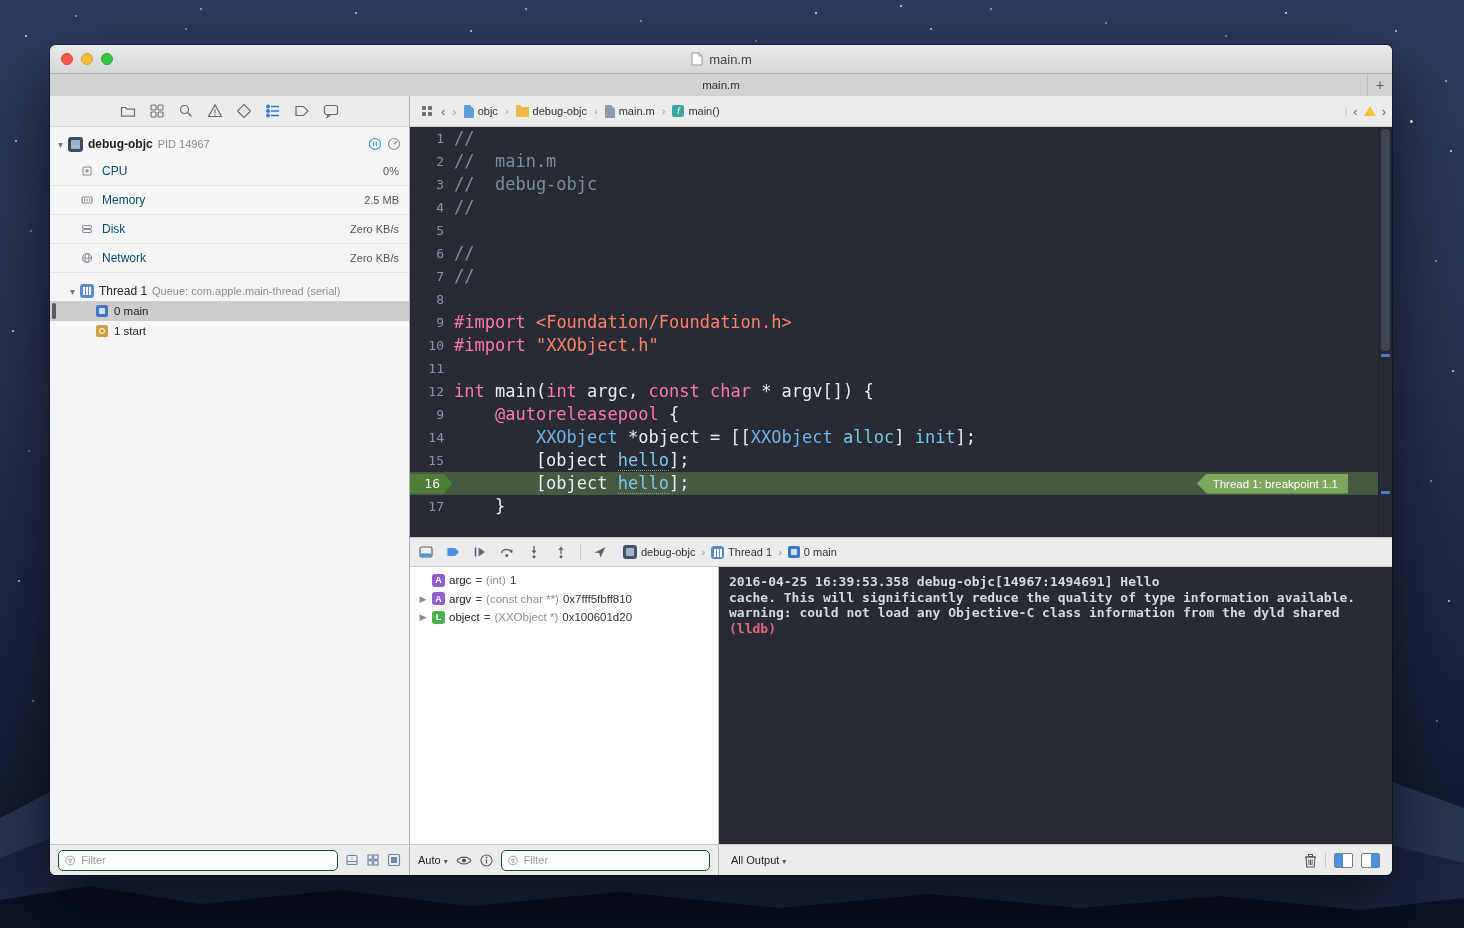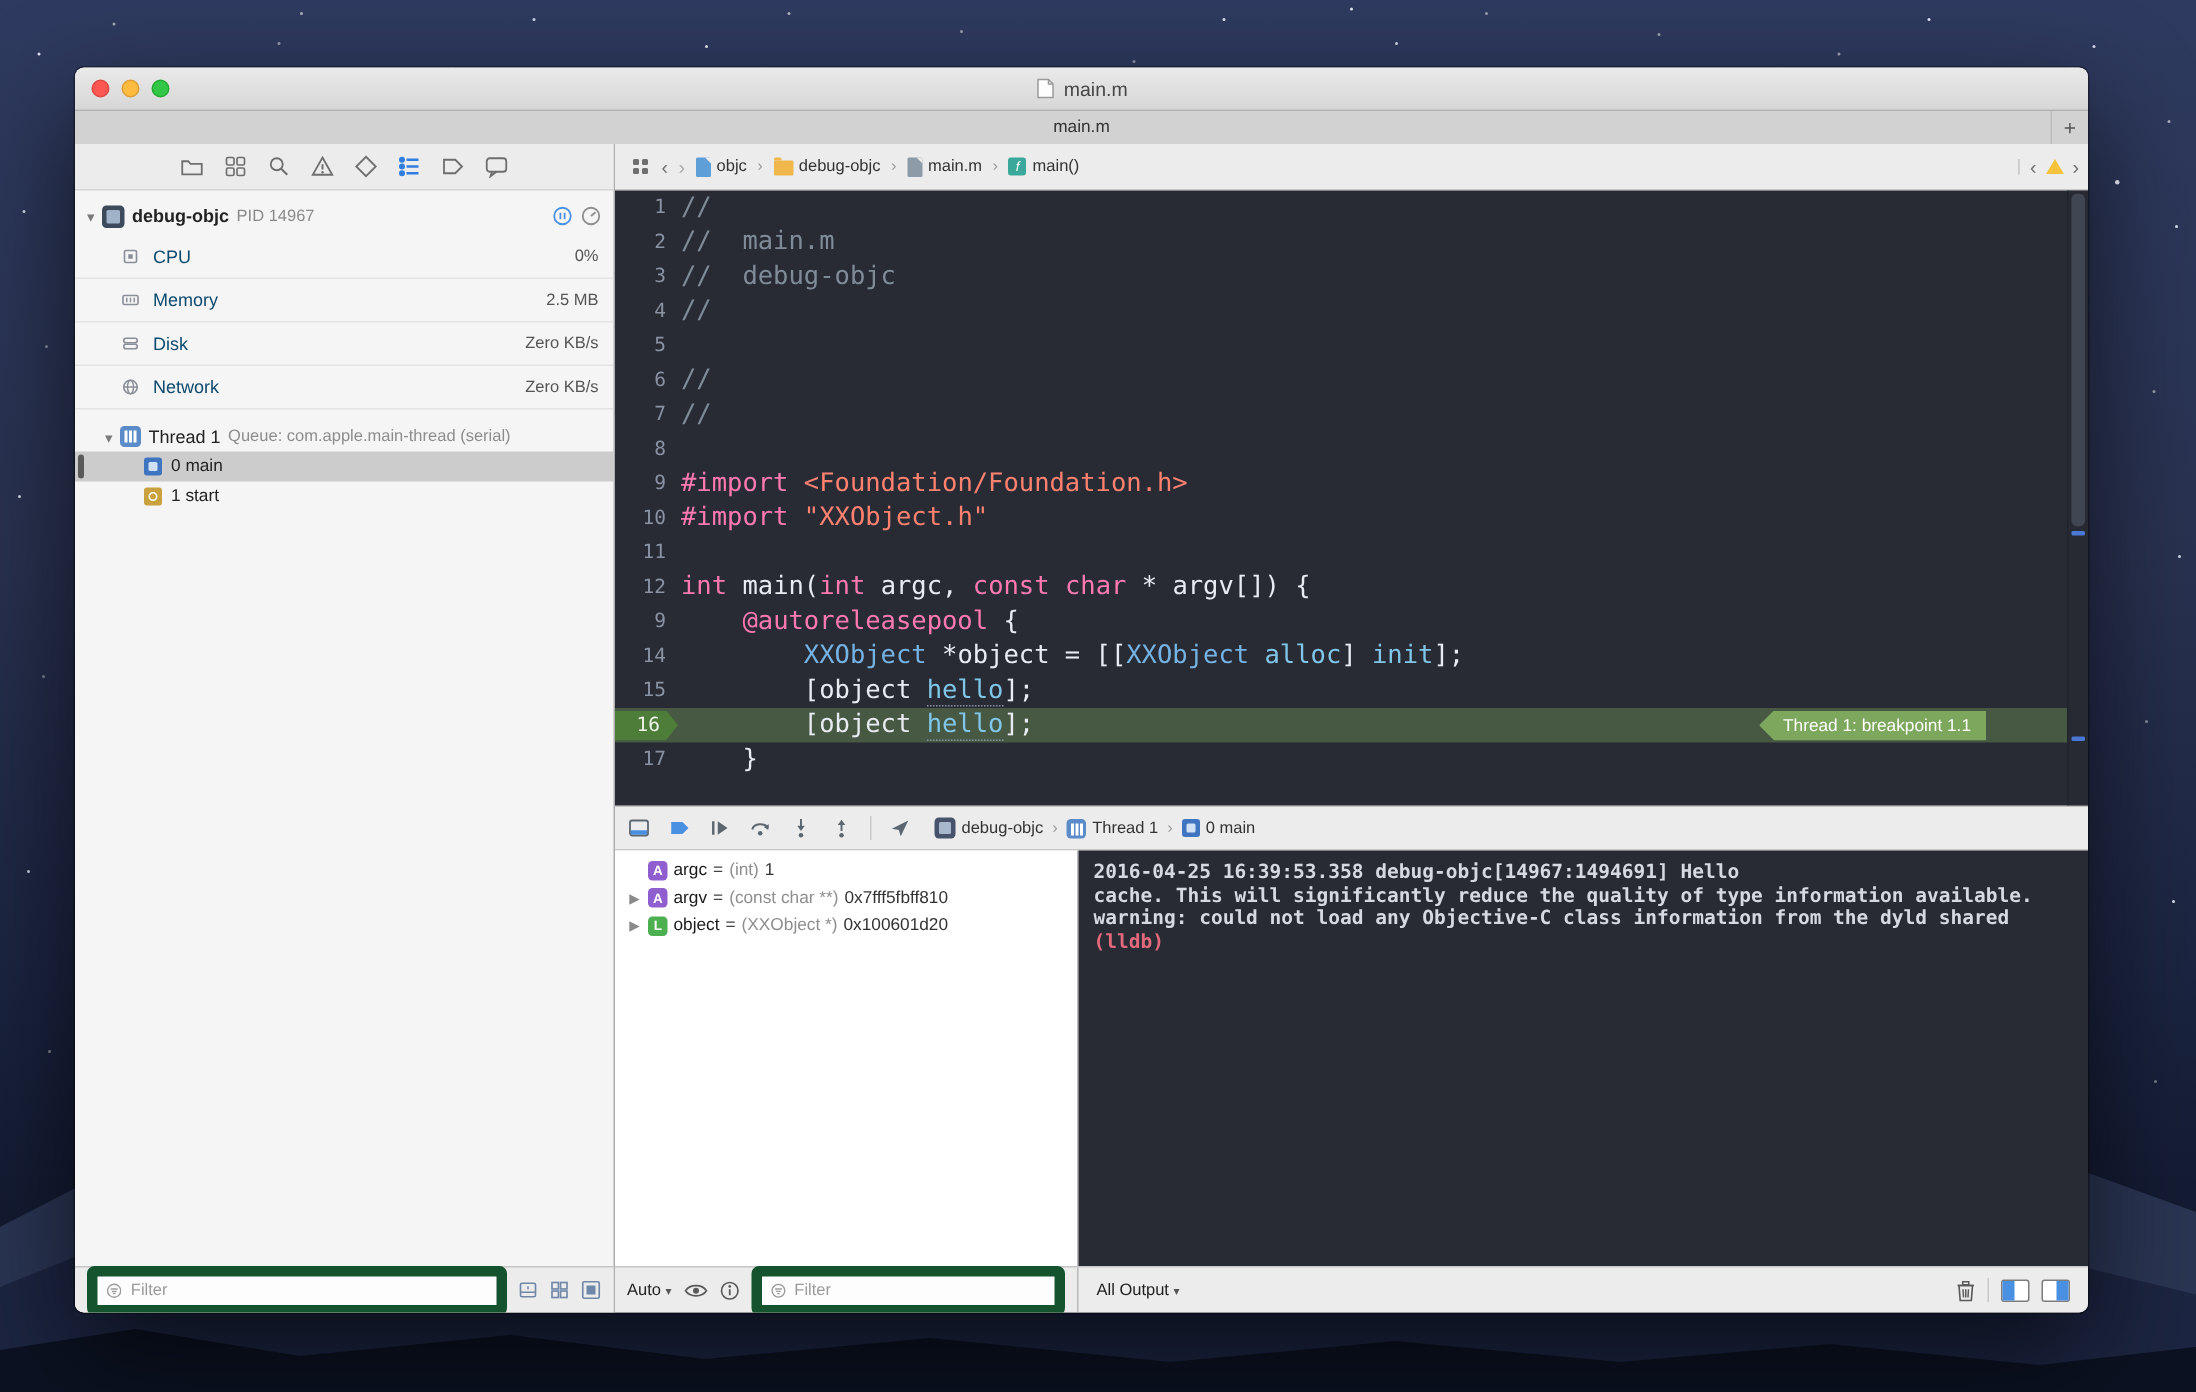--- a/index.html
+++ b/index.html
@@ -68,21 +68,21 @@
   .frame-row.selected{background:#cccccc;}
   .frame-indicator{position:absolute;left:2px;top:2px;width:4px;height:16px;border-radius:2px;background:#5a5a5a;}
   .frame-icon{width:12px;height:12px;border-radius:2px;flex:none;position:relative;}
   .frame-icon.blue{background:#3f74c0;}
   .frame-icon.blue::after{content:"";position:absolute;inset:3px;border-radius:1px;background:#cfe0f5;}
   .frame-icon.orange{background:#c9a23f;}
   .frame-icon.orange::after{content:"";position:absolute;inset:3px;border-radius:50%;border:1.5px solid #fff;box-sizing:border-box;}
   .nav-bottom{height:30px;flex:none;background:#ececec;border-top:1px solid #c6c6c6;display:flex;align-items:center;padding:0 8px;gap:7px;}
 
   
-  .filter-field{height:19px;background:#fdfdfd;border:7px solid #14532d;border-radius:5px;display:flex;align-items:center;padding:0 6px;gap:4px;flex:1;}
+  .filter-field{height:19px;background:#fdfdfd;border:1px solid #14532d;border-radius:5px;display:flex;align-items:center;padding:0 6px;gap:4px;flex:1;}
   .filter-field input{border:none;outline:none;background:transparent;font-size:11px;color:#333;width:100%;font-family:"Liberation Sans",sans-serif;}
   .filter-field input::placeholder{color:#9b9b9b;}
 
   
   .editor-region{flex:1;display:flex;flex-direction:column;min-width:0;}
   .jumpbar{height:30px;flex:none;background:#ececec;border-bottom:1px solid #c9c9c9;display:flex;align-items:center;padding:0 10px;gap:7px;font-size:11px;color:#333;position:relative;}
   .jb-sep::before{content:"›";color:#9a9a9a;font-size:11px;}
   .jb-item{display:flex;align-items:center;gap:4px;}
   .jb-right{position:absolute;right:6px;display:flex;align-items:center;gap:6px;}
   .pipe{color:#c0c0c0;}
@@ -109,21 +109,21 @@
   .code-cell{color:#e8ebf2;}
   .tok-cmt{color:#7f8c98;}
   .tok-kw{color:#ff79b1;}
   .tok-pre{color:#ff79b1;}
   .tok-str{color:#ff8170;}
   .tok-type{color:#74b3e4;}
   .tok-fn{color:#7fc6e8;}
   .tok-fn-u{color:#7fc6e8;border-bottom:1px dotted #8897a8;}
   .tok-num{color:#8f8dea;}
   .tok-plain{color:#e8ebf2;}
-  .bp-badge{position:absolute;right:68px;top:1.5px;height:20px;line-height:20px;background:#7ca75d;color:#fff;
+  .bp-badge{position:absolute;right:44px;top:1.5px;height:20px;line-height:20px;background:#7ca75d;color:#fff;
     font-family:"Liberation Sans",sans-serif;font-size:11.5px;padding:0 10px 0 16px;
     clip-path:polygon(10px 0,100% 0,100% 100%,10px 100%,0 50%);}
   .scrollbar{position:absolute;right:0;top:0;width:13px;bottom:0;background:#272a33;border-left:1px solid #20242c;}
   .sb-thumb{position:absolute;left:2px;right:2px;top:2px;height:222px;background:#4046522;background:#404652;border-radius:4px;}
   .sb-mark{position:absolute;left:2px;right:2px;height:3px;background:#4a78d6;border-radius:1px;}
 
   
   .debugbar{height:28px;flex:none;background:#ececec;border-top:1px solid #c2c2c2;border-bottom:1px solid #c9c9c9;
     display:flex;align-items:center;padding:0 8px;gap:11px;font-size:11px;color:#333;}
   .db-divider{width:1px;height:16px;background:#c8c8c8;}

